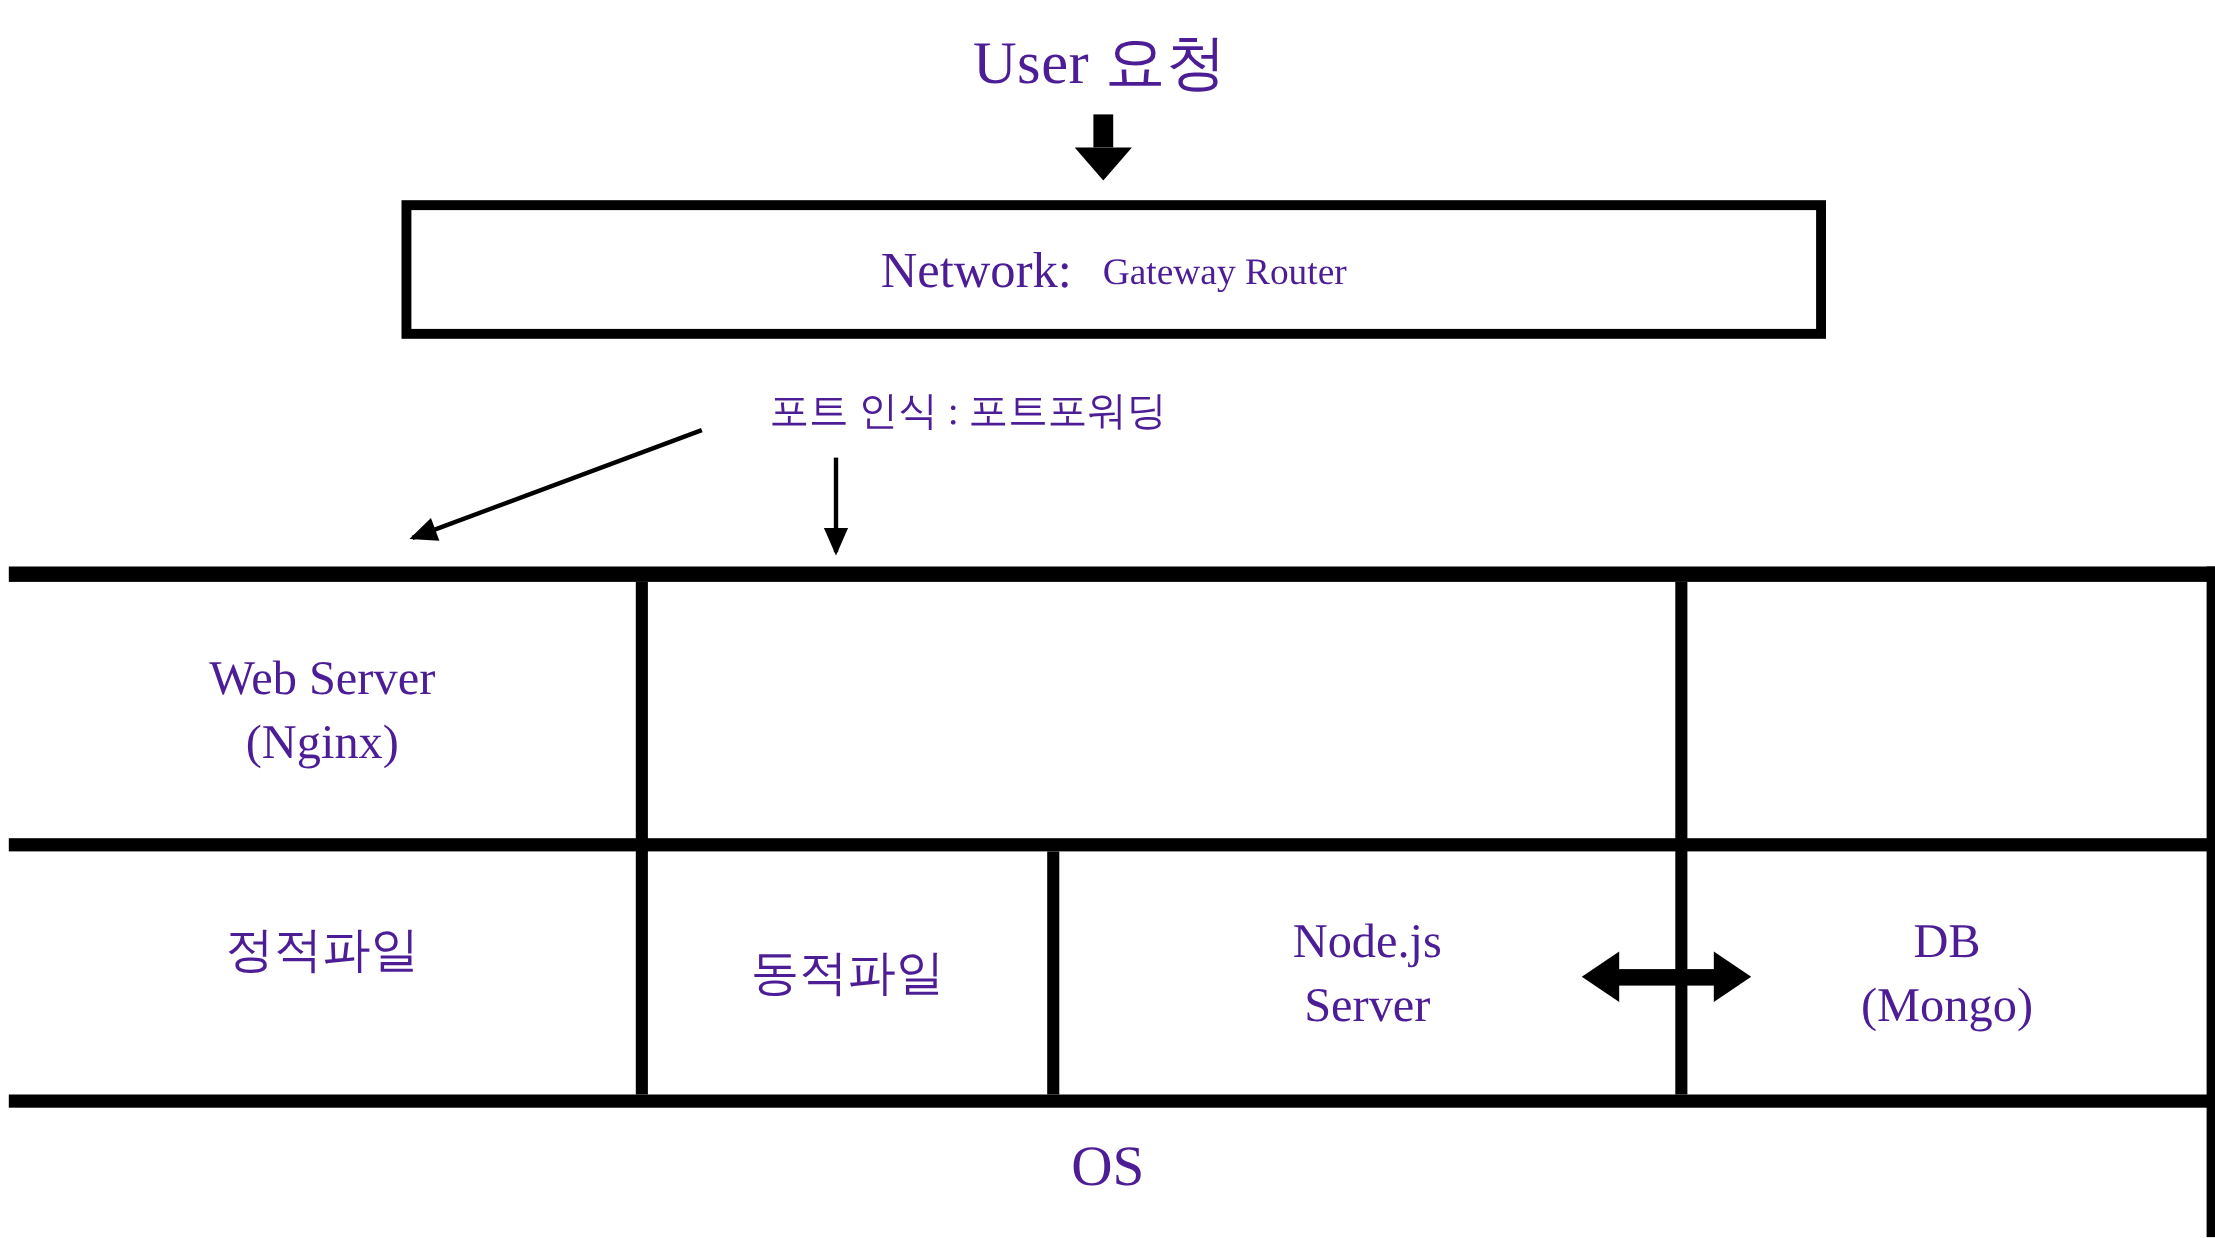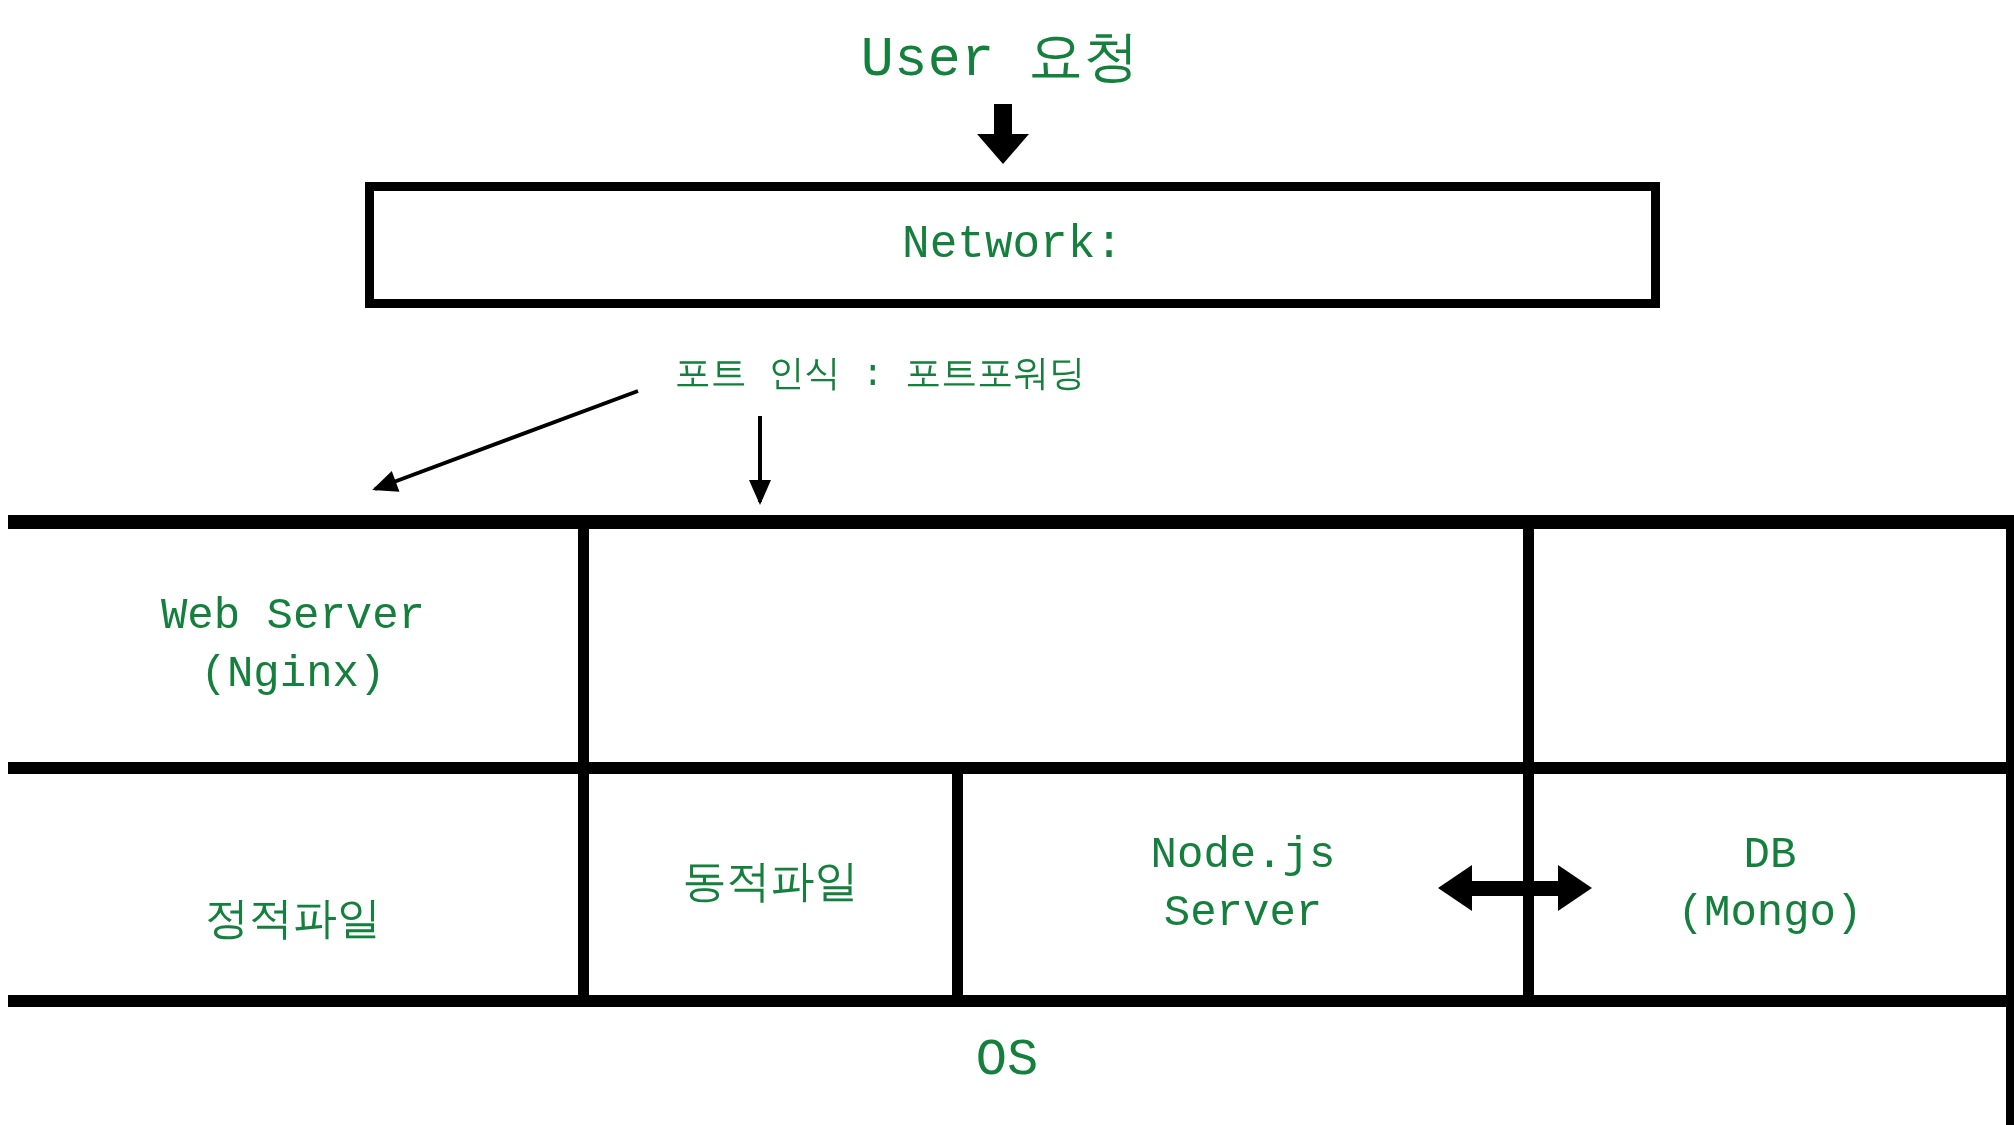--- a/index.html
+++ b/index.html
@@ -1,21 +1,21 @@
 <!DOCTYPE html>
 <html><head>
 <meta charset="utf-8">
 <style>
   html,body{margin:0;padding:0;background:#ffffff;}
   .canvas{
     position:relative;
     width:2014px;height:1125px;
     background:#ffffff;
-    font-family:Liberation Mono, monospace;
-    color:#15803d;
+    font-family:Liberation Serif, serif;
+    color:#4c1d95;
     overflow:hidden;
   }
   .abs{position:absolute;}
   .ctr{display:flex;align-items:center;justify-content:center;text-align:center;}
 
   
   .user-label{
     left:600px;top:22px;width:800px;height:70px;
     font-size:55px;font-weight:500;letter-spacing:0.5px;
   }
@@ -48,21 +48,21 @@
   .line-right {left:2006px;top:515px;width:8px;height:610px;}
   .line-divA  {left:578px;top:529px;width:11px;height:466px;}
   .line-divB  {left:952px;top:774px;width:11px;height:221px;}
   .line-divC  {left:1523px;top:529px;width:11px;height:466px;}
 
   
   .cell{font-size:44px;font-weight:500;white-space:pre-line;line-height:1.3;}
   .cell-web    {left:8px;top:529px;width:570px;height:233px;}
   .cell-was    {left:589px;top:529px;width:934px;height:233px;}
   .cell-empty  {left:1534px;top:529px;width:472px;height:233px;}
-  .cell-static {left:8px;top:800px;width:570px;height:244px;text-align:center;}
+  .cell-static {left:8px;top:742px;width:570px;height:244px;text-align:center;}
   .cell-dyn    {left:589px;top:774px;width:363px;height:221px;}
   .cell-node   {left:963px;top:774px;width:560px;height:221px;}
   .cell-db     {left:1534px;top:774px;width:472px;height:221px;}
   .cell-os     {left:8px;top:1003px;width:1998px;height:116px;font-size:52px;}
 
   
   .dbl-arrow{left:1438px;top:860px;width:154px;height:56px;z-index:5;}
   .dbl-shaft{position:absolute;left:30px;top:21px;width:94px;height:15px;background:#000;}
   .dbl-left{position:absolute;left:0;top:5px;width:0;height:0;
     border-top:23px solid transparent;border-bottom:23px solid transparent;
@@ -78,20 +78,21 @@
 
   <div class="abs ctr user-label">User 요청</div>
 
   <div class="abs down-arrow">
     <div class="da-shaft"></div>
     <div class="da-head"></div>
   </div>
 
   <div class="abs network-box">
     <span class="net-title">Network:</span>
+    <span class="net-sub">Gateway Router</span>
   </div>
 
   <div class="abs ctr port-label">포트 인식 : 포트포워딩</div>
 
   <svg class="abs thin-arrows" width="2014" height="1125" viewBox="0 0 2014 1125">
     <defs>
       <marker id="ah" markerUnits="userSpaceOnUse" markerWidth="30" markerHeight="30" refX="24" refY="13" orient="auto">
         <path d="M2,2 L27,13 L2,24 Z" fill="#000"></path>
       </marker>
     </defs>

